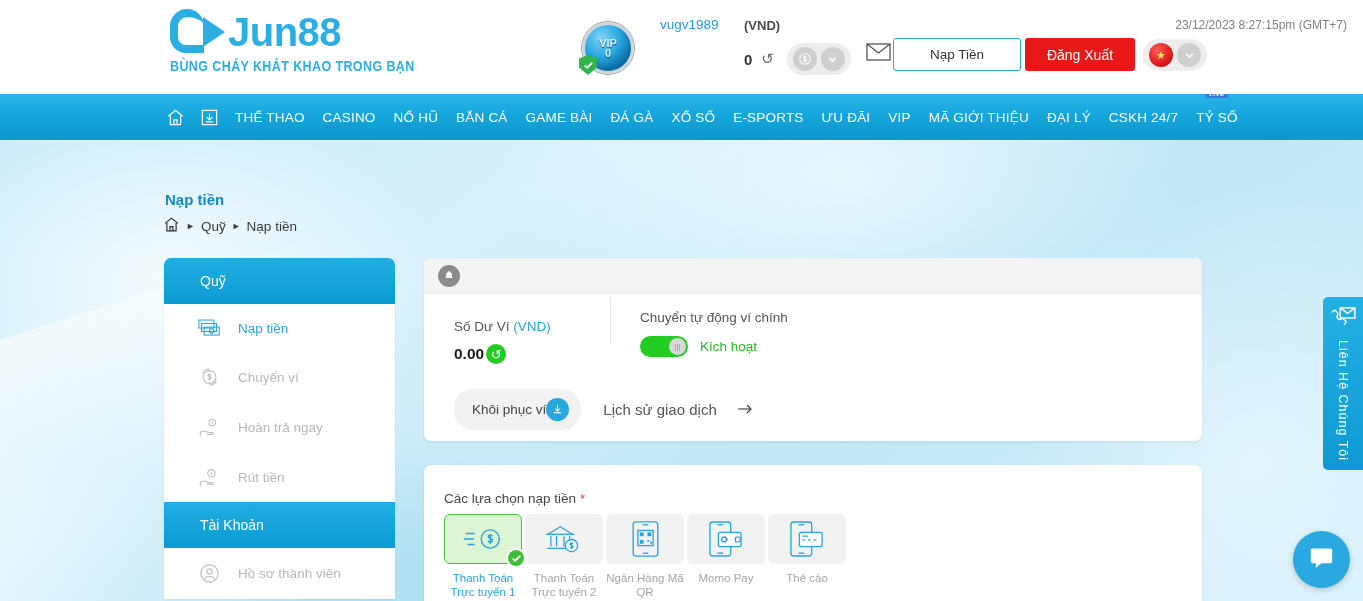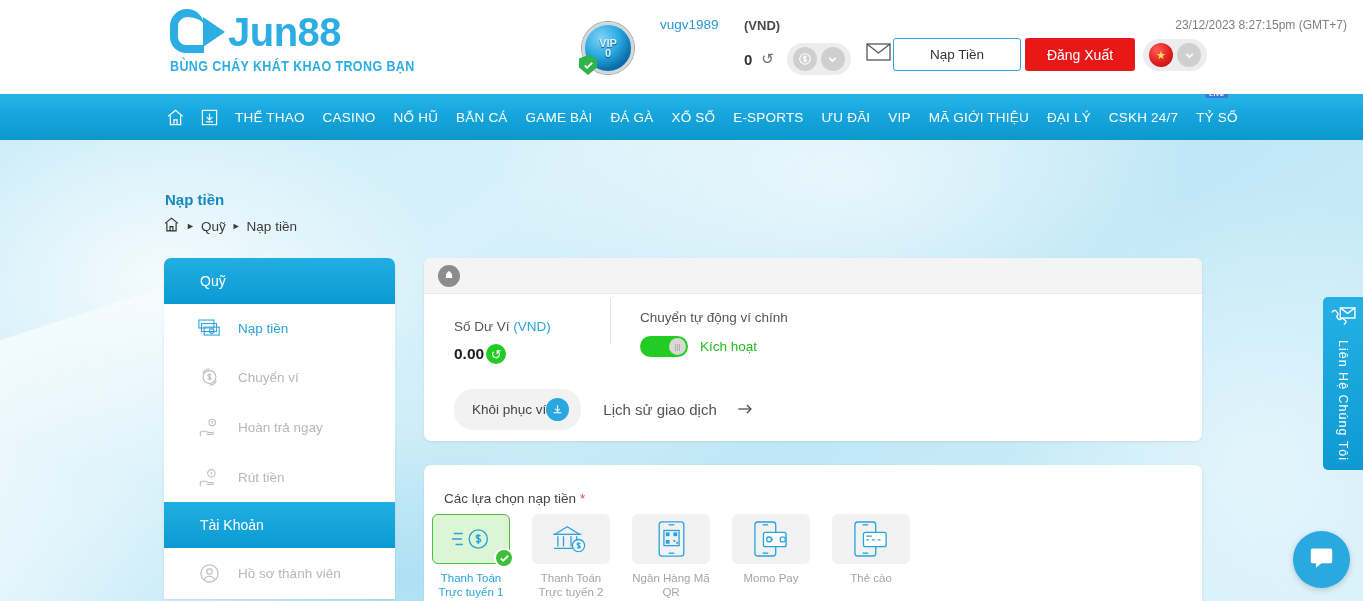--- a/index.html
+++ b/index.html
@@ -193,21 +193,21 @@
   .btn-restore span{ font-size:13.5px; color:#444; }
   .restore-ico{
     width:23px;height:23px;border-radius:50%;background:#29a8e0;
     display:flex;align-items:center;justify-content:center;
   }
   .hist-link{ display:flex; align-items:flex-start; gap:20px; font-size:15px; color:#555; cursor:pointer; }
 
   .card-methods{ left:424px; top:325px; width:778px; height:200px; }
   .meth-title{ font-size:13.5px; color:#444; padding:26px 0 0 20px; }
   .meth-title .req{ color:#e24545; }
-  .meth-row{ display:flex; gap:22px; padding:8px 0 0 8px; }
+  .meth-row{ display:flex; gap:3px; padding:8px 0 0 20px; }
   .meth{ width:78px; cursor:pointer; }
   .meth-box{
     width:78px; height:50px; background:#f2f2f2; border-radius:6px;
     display:flex; align-items:center; justify-content:center; position:relative;
     border:1px solid transparent;
   }
   .meth.selected .meth-box{ background:#dcf5d4; border:1px solid #4cbf3a; }
   .meth-check{
     position:absolute; right:-5px; bottom:-5px; width:20px; height:20px; border-radius:50%;
     background:#3dbf38; border:2px solid #fff; display:flex; align-items:center; justify-content:center;

